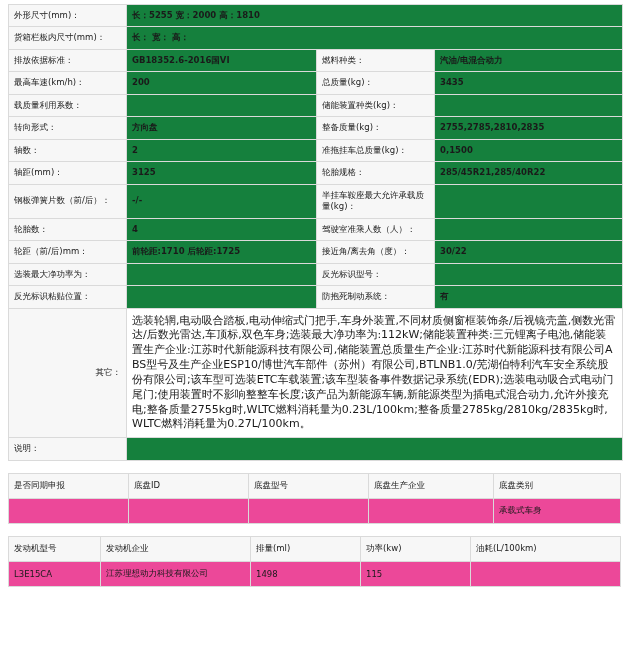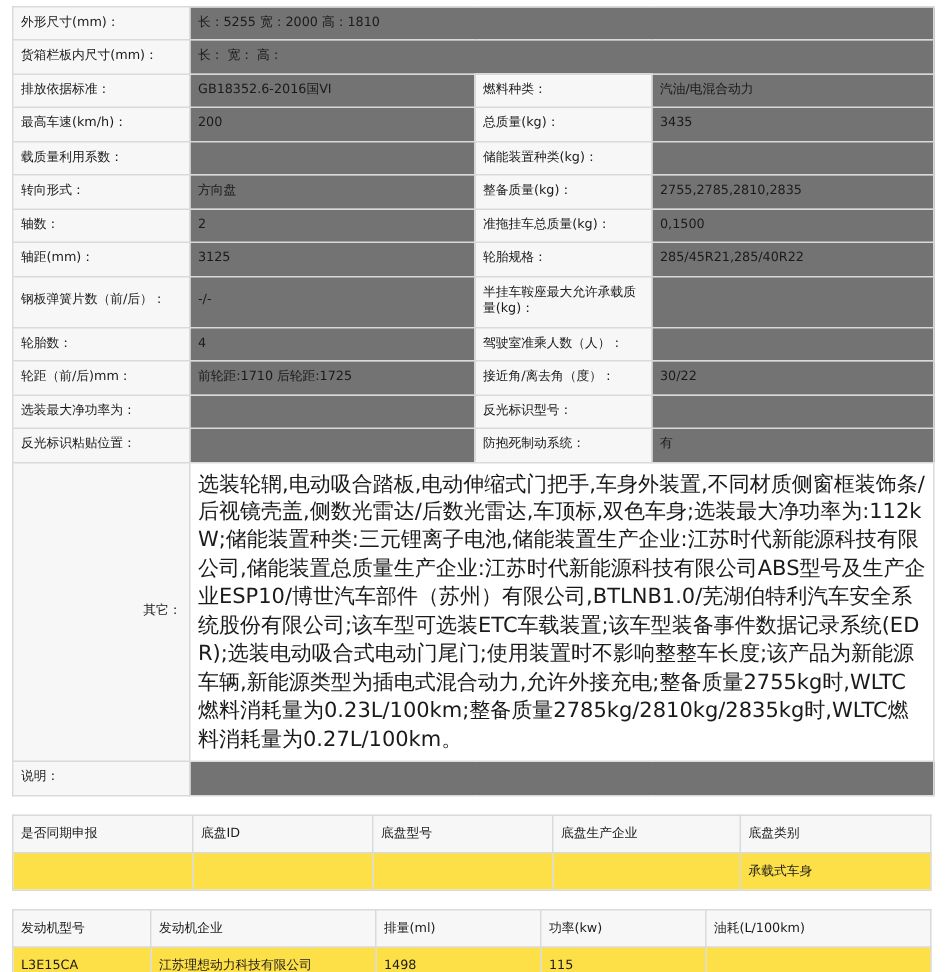--- a/index.html
+++ b/index.html
@@ -29,53 +29,54 @@
     border: 1px solid #dadada;
     padding: 5px 5px;
     vertical-align: middle;
     line-height: 1.35;
     word-break: break-all;
   }
   td.lbl {
     background: #f7f7f7;
   }
   td.val {
-    background: #737373;
+    background: #15803d;
+    font-weight: bold;
   }
   .c1 { width: 118px; }
   .c2 { width: 190px; }
   .c3 { width: 118px; }
   .c4 { width: 188px; }
   .tall { height: 30px; }
   td.notes-label {
     background: #f7f7f7;
     text-align: right;
   }
   td.notes-body {
     background: #ffffff;
     line-height: 1.5;
-    font-size: 14px;
+    font-size: 11px;
     padding: 5px 6px;
   }
   table.chassis, table.engine {
     border-collapse: collapse;
     width: 548px;
     table-layout: fixed;
     margin-top: 12px;
   }
   table.chassis td, table.engine td {
     border: 1px solid #dadada;
     padding: 6px 5px;
     vertical-align: middle;
   }
   .hdr {
     background: #f7f7f7;
   }
   .row-white {
-    background: #fde047;
+    background: #ec4899;
   }
   .e1 { width: 92px; }
   .e2 { width: 150px; }
   .e3 { width: 110px; }
   .e4 { width: 110px; }
   .e5 { width: 150px; }
   .ch1 { width: 120px; }
   .ch2 { width: 120px; }
   .ch3 { width: 120px; }
   .ch4 { width: 125px; }

